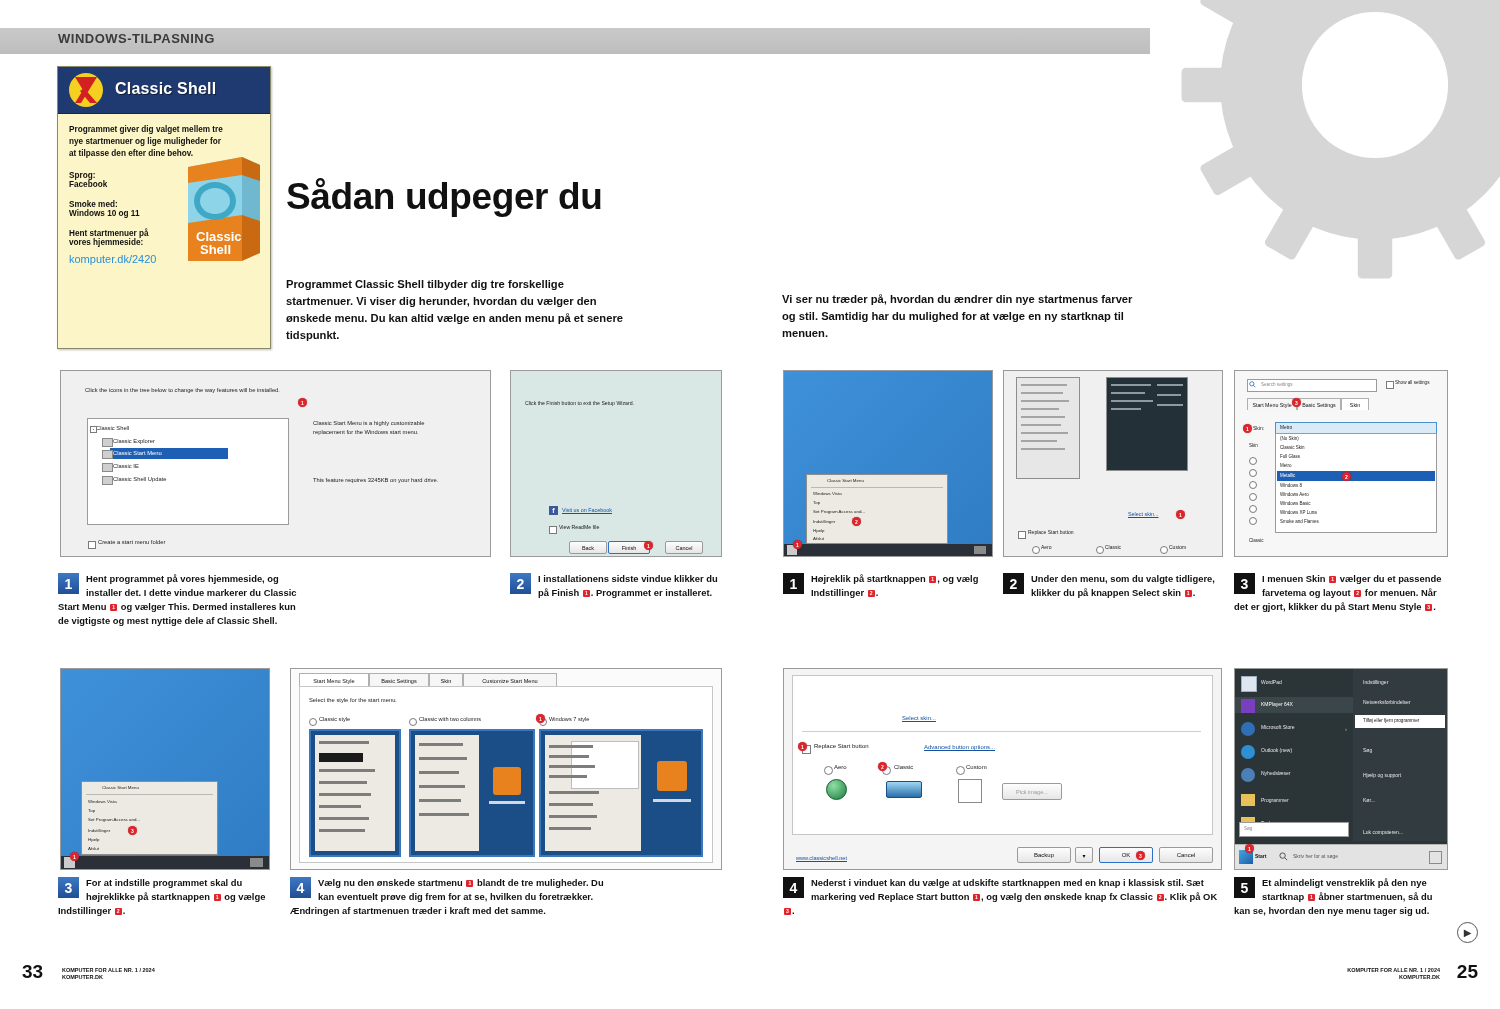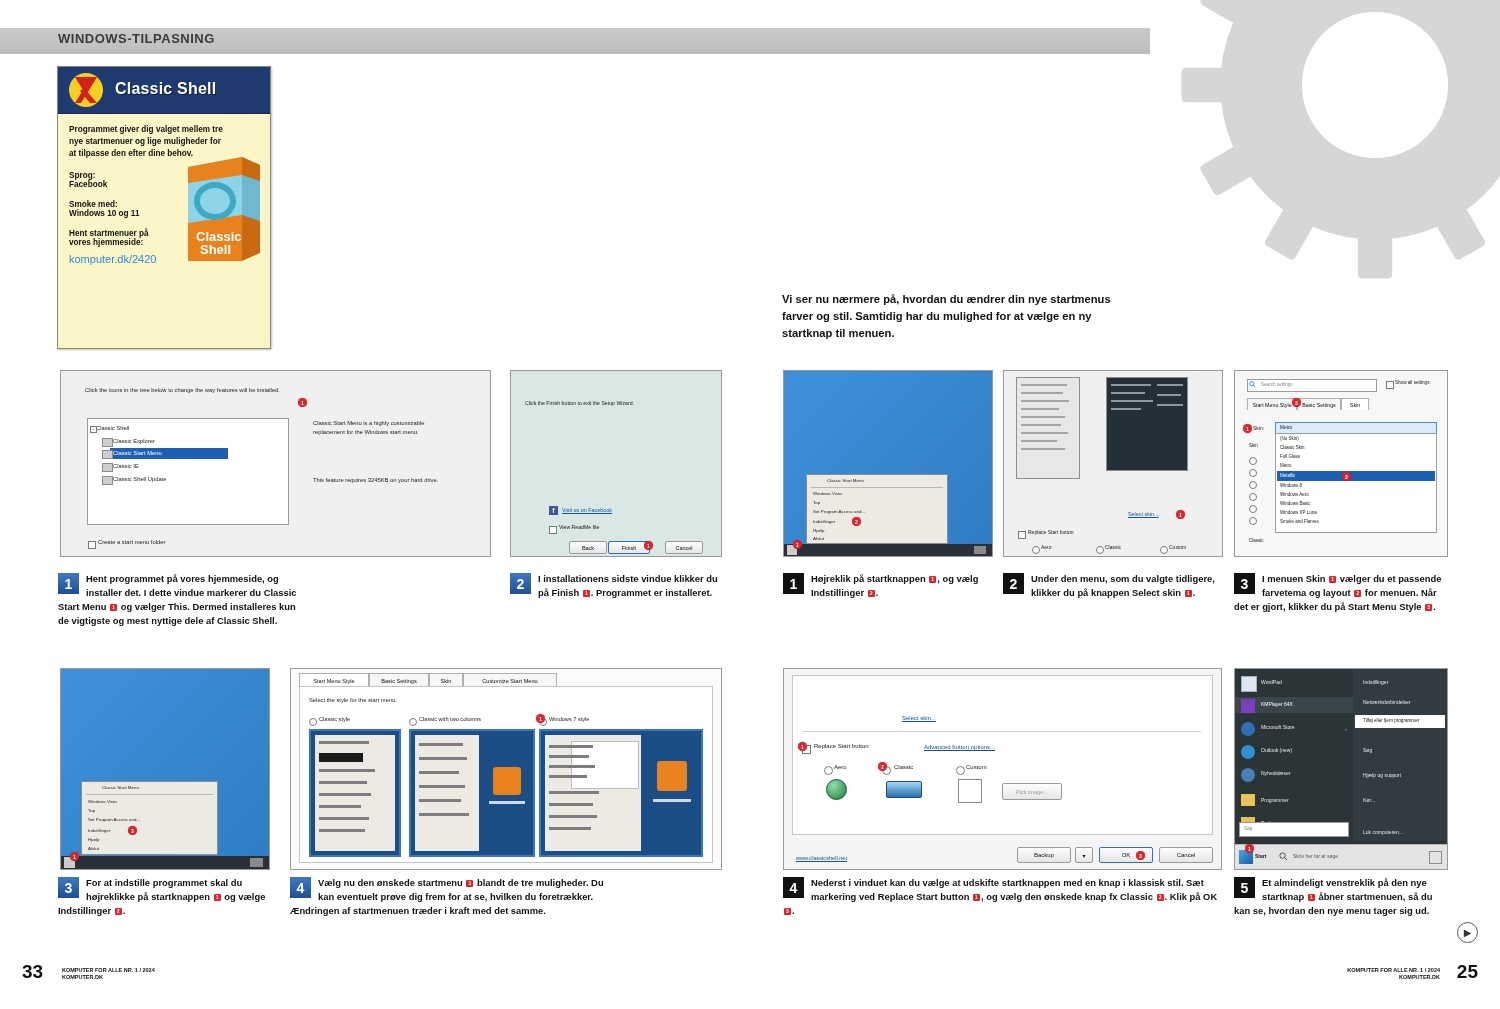--- a/index.html
+++ b/index.html
@@ -135,24 +135,25 @@
         <polygon points="72,66 90,72 90,104 72,112" fill="#c96a13"></polygon>
         <ellipse cx="45" cy="52" rx="21" ry="19" fill="#3fa8c4"></ellipse>
         <ellipse cx="45" cy="52" rx="15" ry="13" fill="#8ed4e8"></ellipse>
         <text x="26" y="92" font-size="13" font-weight="bold" fill="#ffffff" font-family="Liberation Sans, sans-serif">Classic</text>
         <text x="30" y="105" font-size="13" font-weight="bold" fill="#ffffff" font-family="Liberation Sans, sans-serif">Shell</text>
       </svg>
     </div>
   </div>
 
   <div class="h1" style="left:286px;top:176px;width:350px;">
-    <br>
-  </div>
-
-  <div class="ingress" style="left:782px;top:291px;width:356px;">Vi ser nu nærmere på, hvordan du ændrer din nye startmenus farver og stil. Samtidig har du mulighed for at vælge en ny startknap til menuen.</div>
+    <span>Sådan udpeger du</span><br>
+  </div>
+  <div class="ingress" style="left:286px;top:276px;width:344px;">Programmet Classic Shell tilbyder dig tre forskellige startmenuer. Vi viser dig herunder, hvordan du vælger den ønskede menu. Du kan altid vælge en anden menu på et senere tidspunkt.</div>
+
+  <div class="ingress" style="left:782px;top:291px;width:356px;">Vi ser nu træder på, hvordan du ændrer din nye startmenus farver og stil. Samtidig har du mulighed for at vælge en ny startknap til menuen.</div>
 
   <div class="shot" style="left:60px;top:370px;width:429px;height:185px;">
     <div class="wdlg">
       <div class="wtxt" style="left:24px;top:16px;font-size:5.8px;">Click the icons in the tree below to change the way features will be installed.</div>
       <div class="wfield" style="left:26px;top:47px;width:200px;height:105px;">
         <div class="wtxt" style="left:8px;top:6px;font-size:5.8px;">Classic Shell</div>
         <div class="wtxt" style="left:25px;top:19px;font-size:5.8px;">Classic Explorer</div>
         <div style="position:absolute;left:22px;top:29px;width:118px;height:11px;background:#1d5fb4;"></div>
         <div class="wtxt" style="left:25px;top:31px;font-size:5.8px;color:#fff;">Classic Start Menu</div>
         <div class="wtxt" style="left:25px;top:44px;font-size:5.8px;">Classic IE</div>

